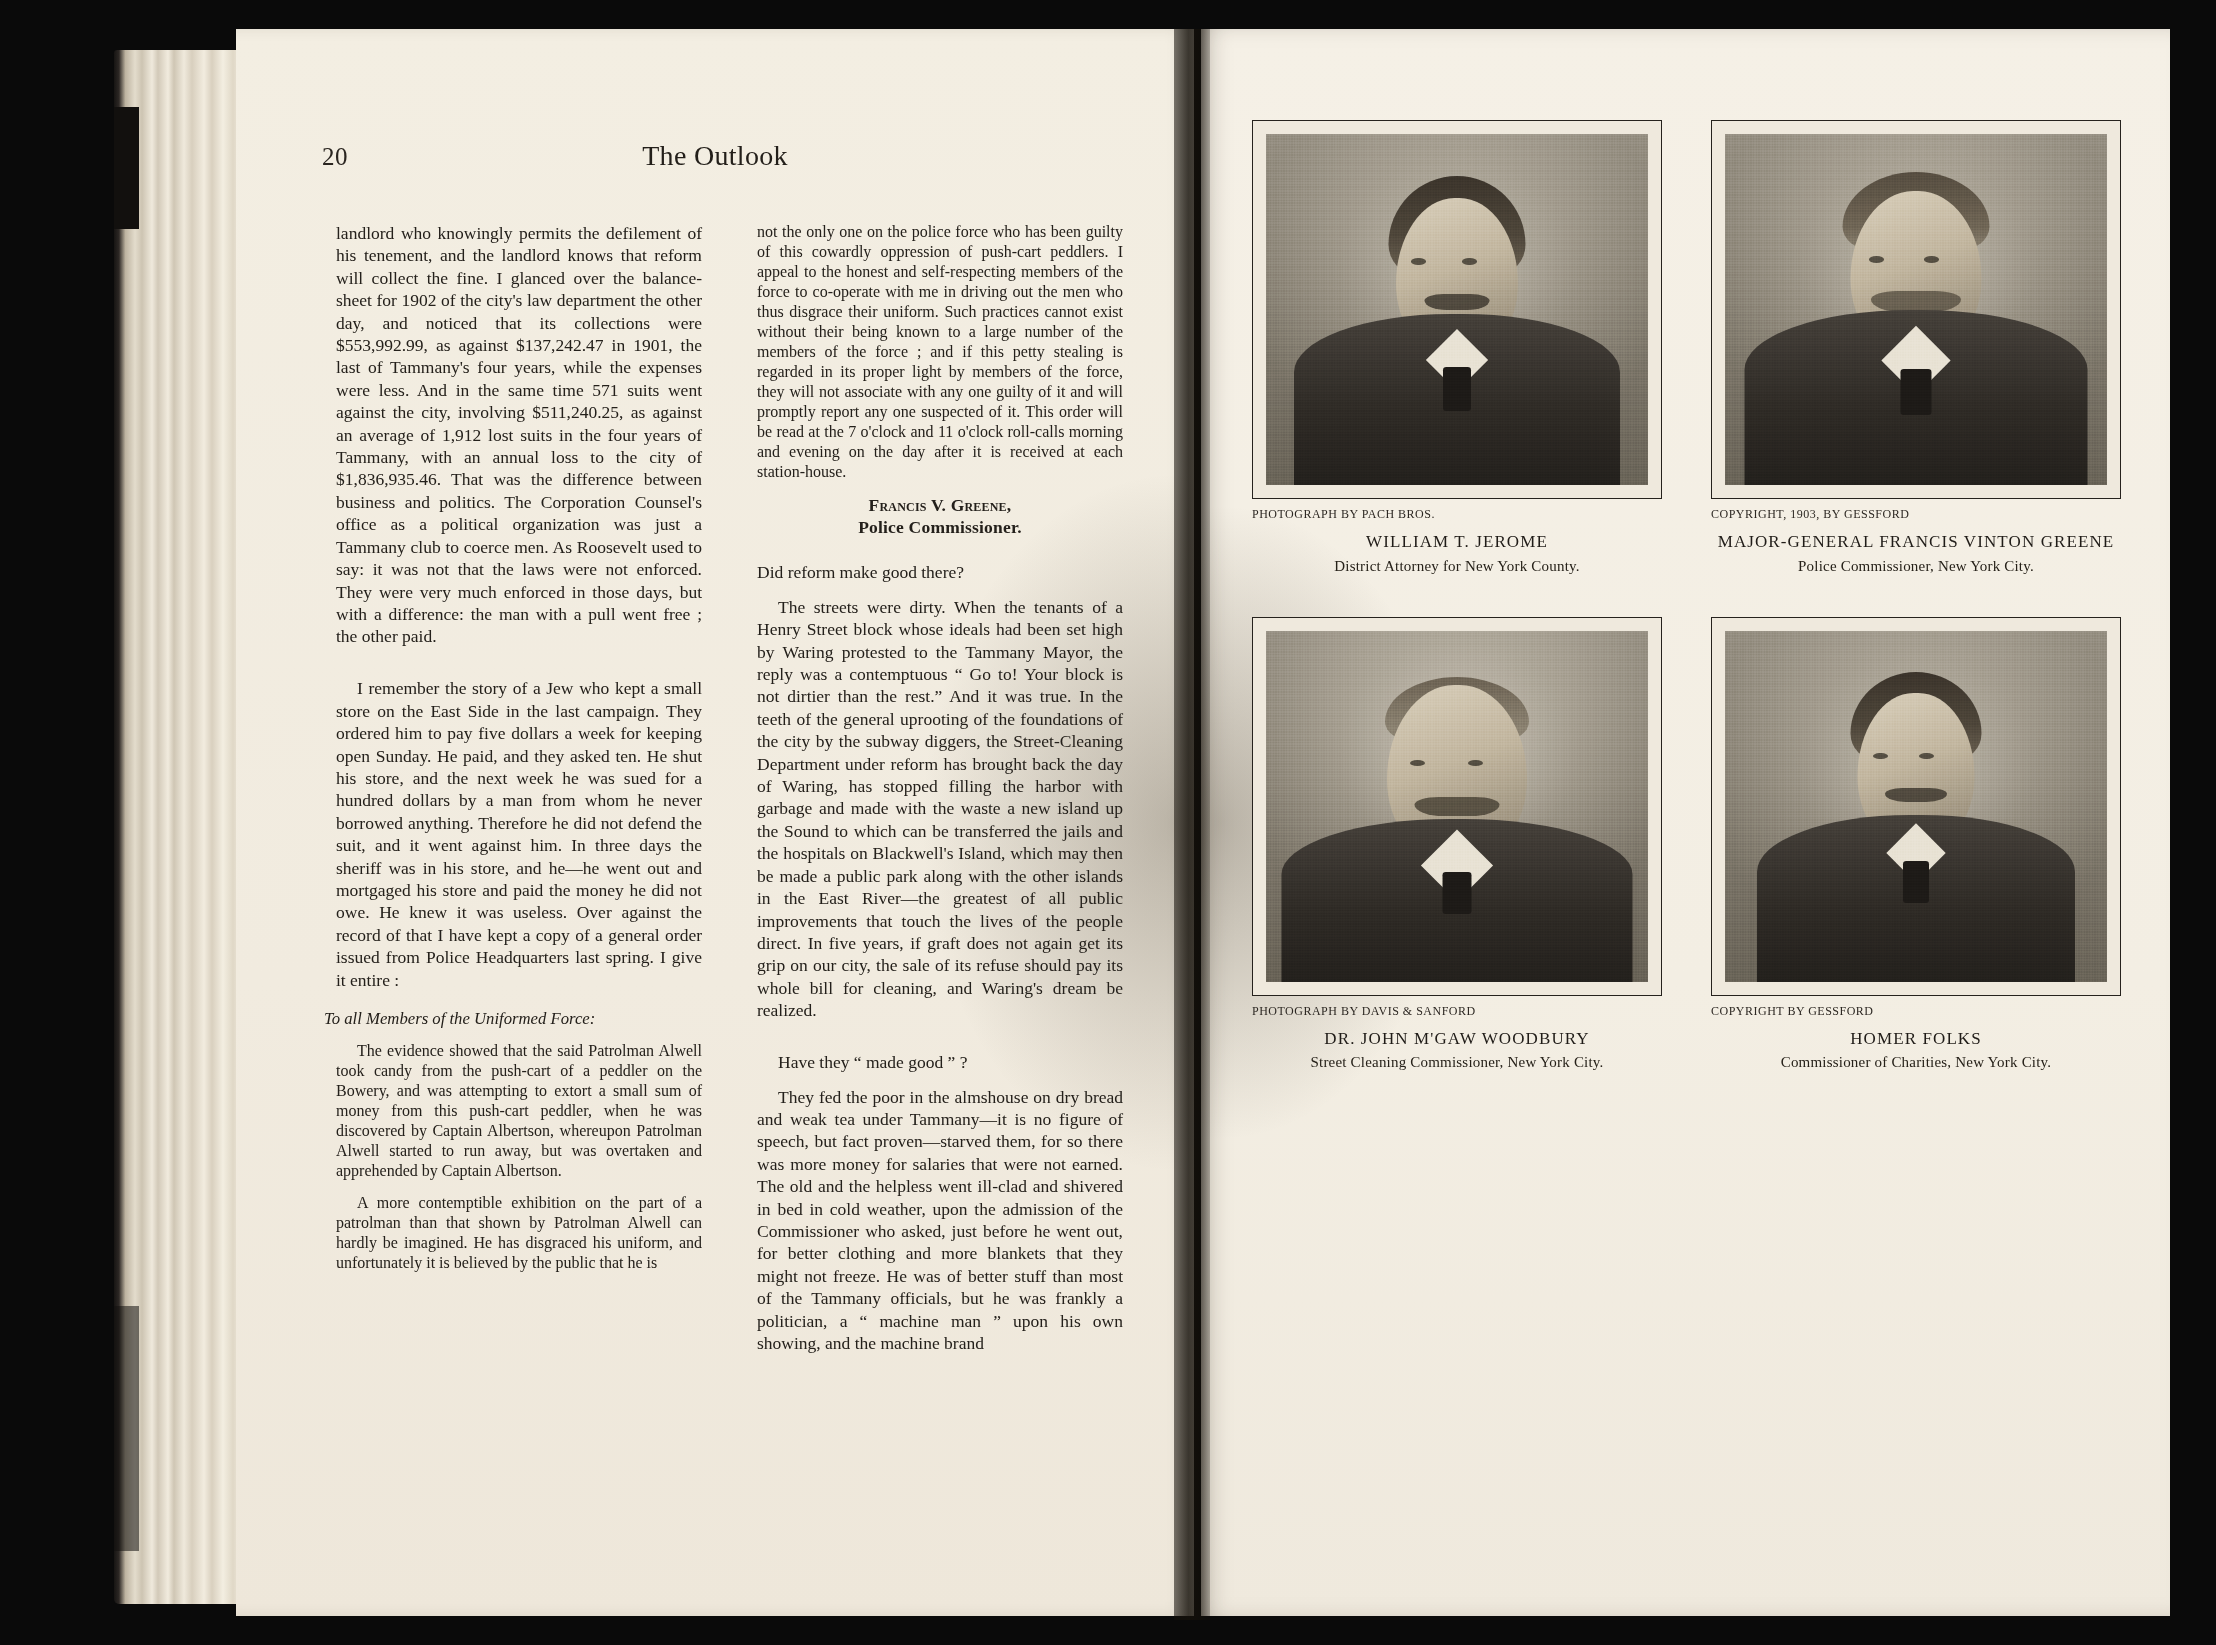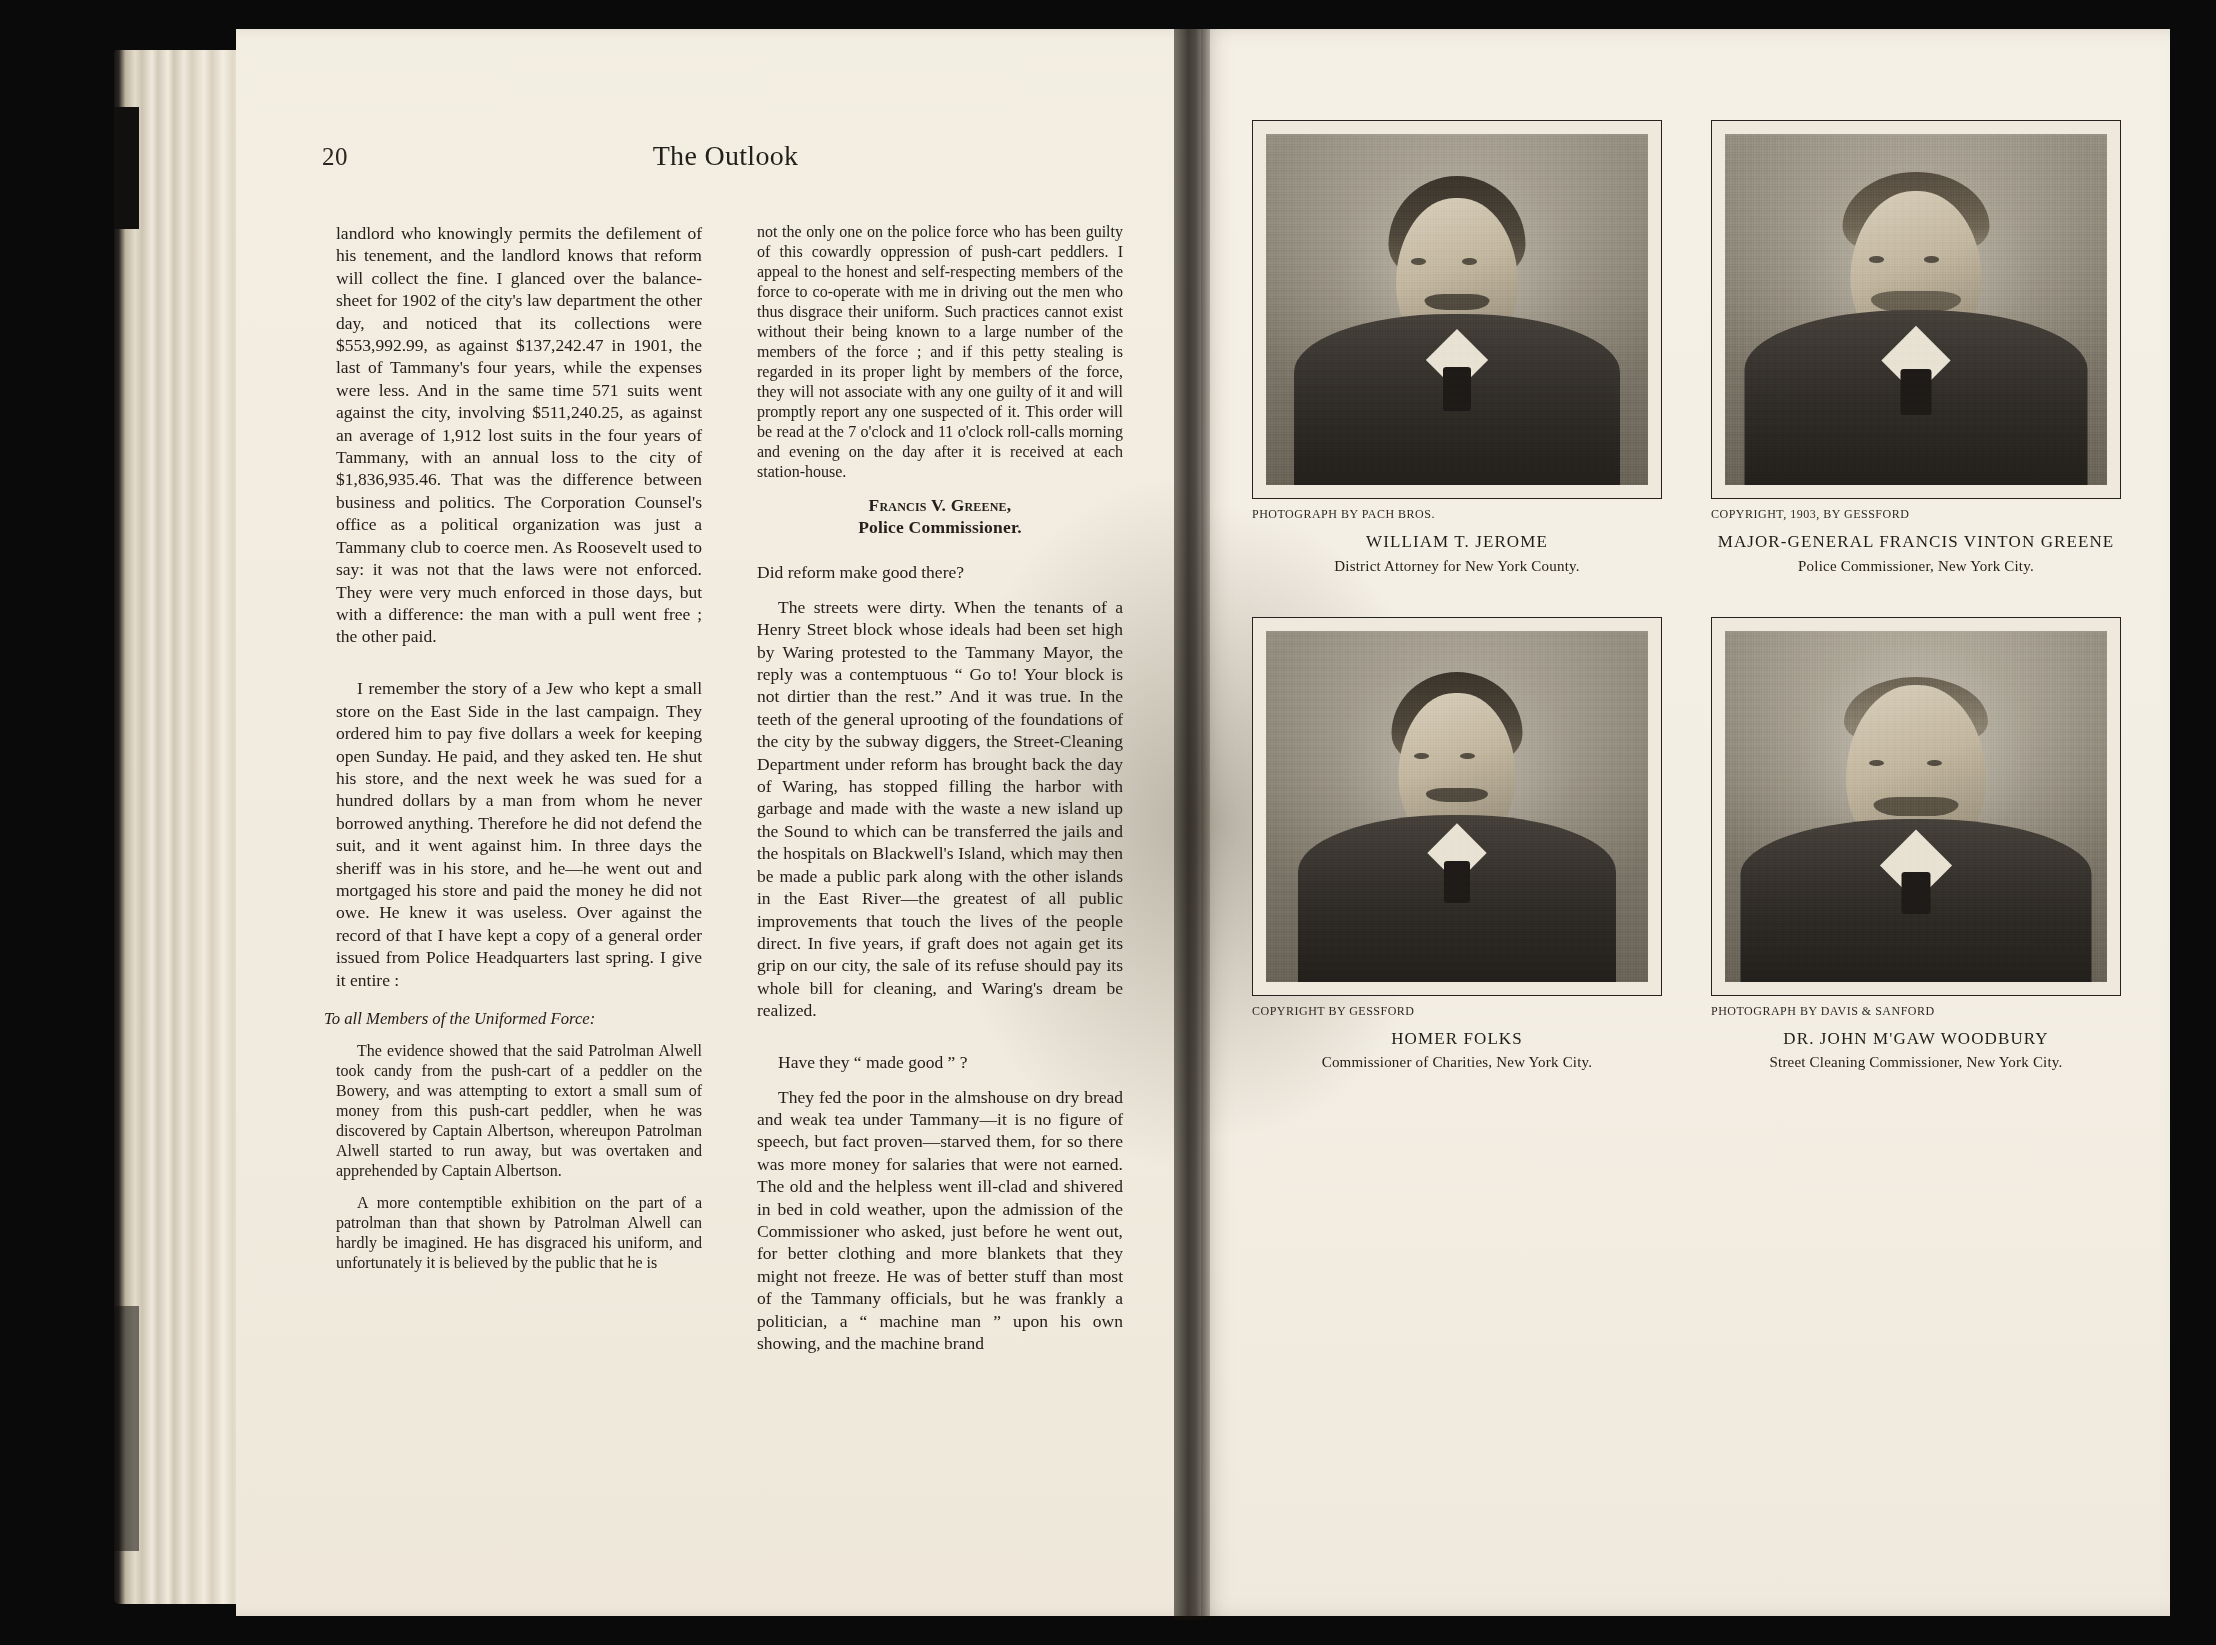--- a/index.html
+++ b/index.html
@@ -57,21 +57,20 @@
     background: #f2ece0;
   }
   .page-left {
     left: 122px;
     width: 958px;
     height: 1587px;
     background:
       radial-gradient(120% 100% at 98% 50%, rgba(60,50,35,0.30) 0%, rgba(60,50,35,0.0) 22%),
       linear-gradient(180deg, #f3eee2 0%, #f1ebdf 60%, #eee7da 100%);
     box-shadow: inset -14.7px 0 24.5px -14.7px rgba(40,30,18,0.45);
-    padding-left: 21px;
   }
   .page-right {
     left: 1087px;
     width: 969px;
     height: 1587px;
     background:
       radial-gradient(120% 100% at 2% 50%, rgba(60,50,35,0.32) 0%, rgba(60,50,35,0.0) 20%),
       linear-gradient(180deg, #f5f0e6 0%, #f3eee3 60%, #efe9dd 100%);
     box-shadow: inset 14.7px 0 28px -14.7px rgba(40,30,18,0.5);
   }
@@ -382,60 +381,60 @@
         </div>
 
         <div class="row-gap"></div>
 
         <div class="plate-row">
 
           <div class="plate">
             <div class="frame">
               <div class="photo">
                 <div class="photo-inner">
+                  <div class="bg-vignette" style="background:radial-gradient(70% 70% at 50% 34%, rgba(232,227,215,0.6) 0%, rgba(175,168,154,0.3) 45%, rgba(95,89,78,0.3) 82%), linear-gradient(180deg,#b0a99b 0%,#968f81 45%,#6b6559 100%);"></div>
+                  <div class="hair" style="top:46px;width:144px;height:64px;background:linear-gradient(180deg,#6c6253 0%,#8b8271 80%);"></div>
+                  <div class="head" style="top:54px;width:140px;height:175px;"></div>
+                  <div class="eye" style="left:144px;top:129px;"></div>
+                  <div class="eye" style="left:202px;top:129px;"></div>
+                  <div class="mustache" style="top:166px;width:85px;height:19.6px;background:#4b4437;"></div>
+                  <div class="body-coat" style="width:351px;height:163px;"></div>
+                  <div class="collar" style="top:209px;width:51px;height:51px;"></div>
+                  <div class="tie" style="top:241px;width:29px;height:42px;"></div>
+                  <div class="grain"></div>
+                </div>
+              </div>
+            </div>
+            <div class="credit">Photograph by Davis &amp; Sanford</div>
+            <div class="plate-name">Dr. John M'Gaw Woodbury</div>
+            <div class="plate-role">Street Cleaning Commissioner, New York City.</div>
+          </div>
+
+          <div class="plate">
+            <div class="frame">
+              <div class="photo">
+                <div class="photo-inner">
                   <div class="bg-vignette"></div>
                   <div class="hair" style="top:41px;width:131px;height:88px;"></div>
                   <div class="head" style="top:62px;width:117px;height:155px;"></div>
                   <div class="eye" style="left:148px;top:122px;"></div>
                   <div class="eye" style="left:194px;top:122px;"></div>
                   <div class="mustache" style="top:157px;width:62px;height:14.7px;"></div>
                   <div class="body-coat" style="width:318px;height:167px;"></div>
                   <div class="collar" style="top:201px;width:42px;height:42px;"></div>
                   <div class="tie" style="top:230px;width:26px;height:42px;"></div>
                   <div class="grain"></div>
                 </div>
               </div>
             </div>
             <div class="credit">Copyright by Gessford</div>
             <div class="plate-name">Homer Folks</div>
             <div class="plate-role">Commissioner of Charities, New York City.</div>
           </div>
 
-          <div class="plate">
-            <div class="frame">
-              <div class="photo">
-                <div class="photo-inner">
-                  <div class="bg-vignette" style="background:radial-gradient(70% 70% at 50% 34%, rgba(232,227,215,0.6) 0%, rgba(175,168,154,0.3) 45%, rgba(95,89,78,0.3) 82%), linear-gradient(180deg,#b0a99b 0%,#968f81 45%,#6b6559 100%);"></div>
-                  <div class="hair" style="top:46px;width:144px;height:64px;background:linear-gradient(180deg,#6c6253 0%,#8b8271 80%);"></div>
-                  <div class="head" style="top:54px;width:140px;height:175px;"></div>
-                  <div class="eye" style="left:144px;top:129px;"></div>
-                  <div class="eye" style="left:202px;top:129px;"></div>
-                  <div class="mustache" style="top:166px;width:85px;height:19.6px;background:#4b4437;"></div>
-                  <div class="body-coat" style="width:351px;height:163px;"></div>
-                  <div class="collar" style="top:209px;width:51px;height:51px;"></div>
-                  <div class="tie" style="top:241px;width:29px;height:42px;"></div>
-                  <div class="grain"></div>
-                </div>
-              </div>
-            </div>
-            <div class="credit">Photograph by Davis &amp; Sanford</div>
-            <div class="plate-name">Dr. John M'Gaw Woodbury</div>
-            <div class="plate-role">Street Cleaning Commissioner, New York City.</div>
-          </div>
-
         </div>
 
       </div>
     </div>
 
     <div class="gutter"></div>
   </div>
 </div>
 
 

